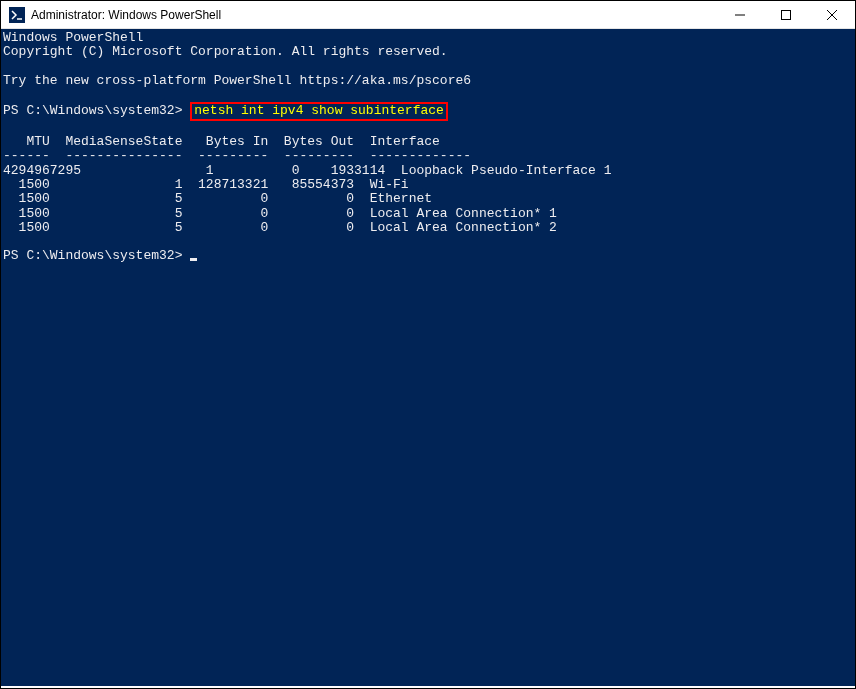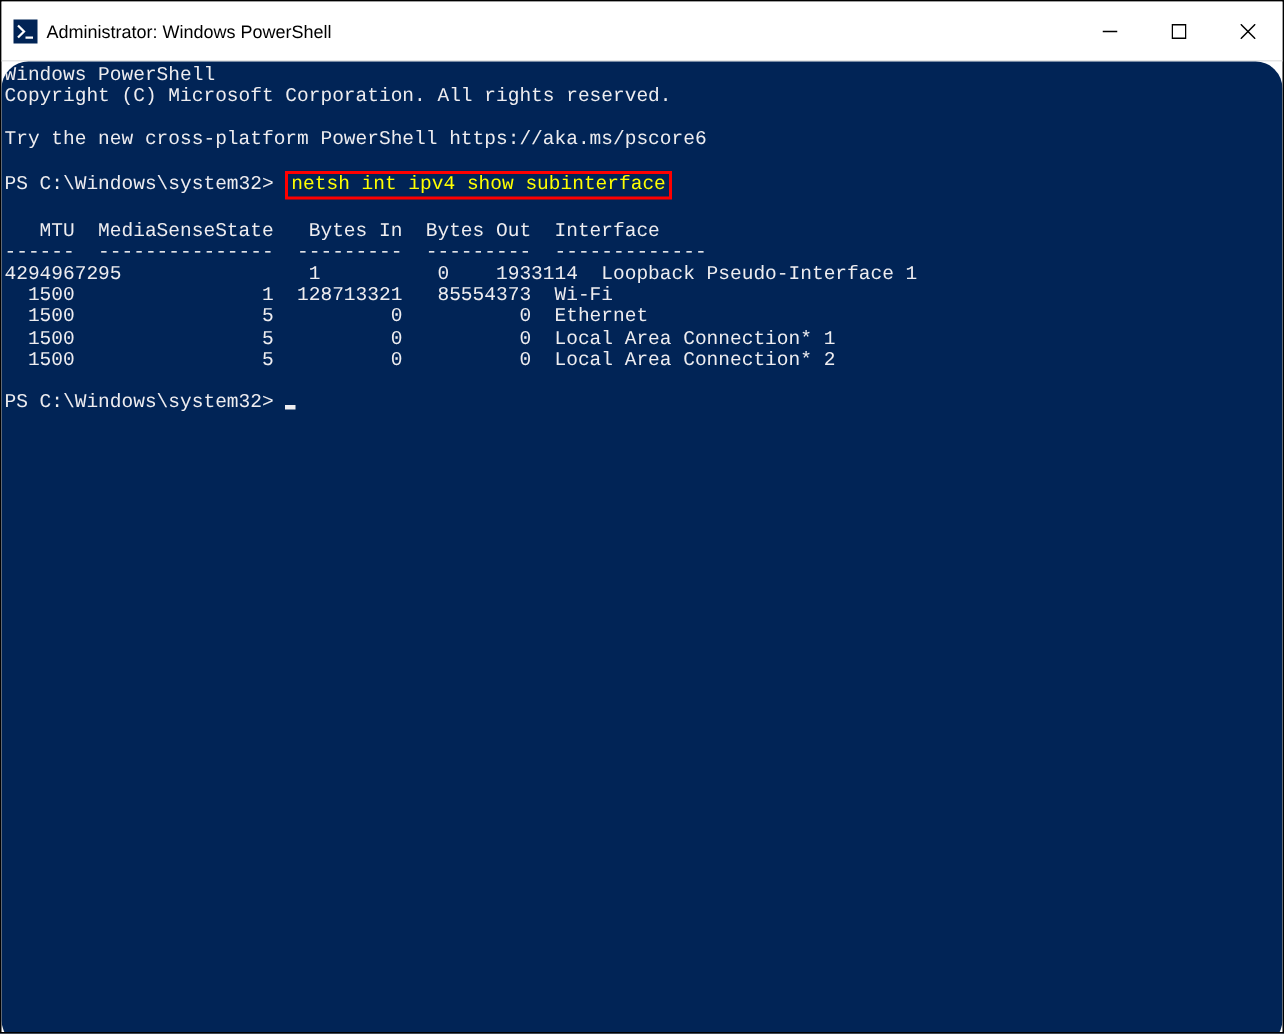--- a/index.html
+++ b/index.html
@@ -6,21 +6,21 @@
     body {
       font-family: Consolas, 'Courier New', monospace;
       font-size: 13px;
       background: #fff;
       width: 856px;
       height: 689px;
       overflow: hidden;
       border: 1px solid #000;
     }
     .titlebar {
-      height: 40px;
+      height: 28px;
       background: #fff;
       display: flex;
       align-items: center;
       border-bottom: 1px solid #e5e5e5;
       font-family: 'Segoe UI', Tahoma, sans-serif;
       font-size: 12px;
     }
     .titlebar-icon {
       width: 16px;
       height: 16px;
@@ -54,21 +54,20 @@
     }
     .terminal {
       background: #012456;
       color: #eeedf0;
       height: calc(100% - 30px);
       padding: 2px 0 0 2px;
       white-space: pre;
       overflow: hidden;
       line-height: 1.1;
       letter-spacing: 0;
-      border-radius: 18px;
     }
     .cmd-highlight {
       color: #ffff00;
     }
     .anno-box {
       border: 2px solid #ff0000;
       padding: 0 2px;
       display: inline-block;
       text-align: center;
     }

